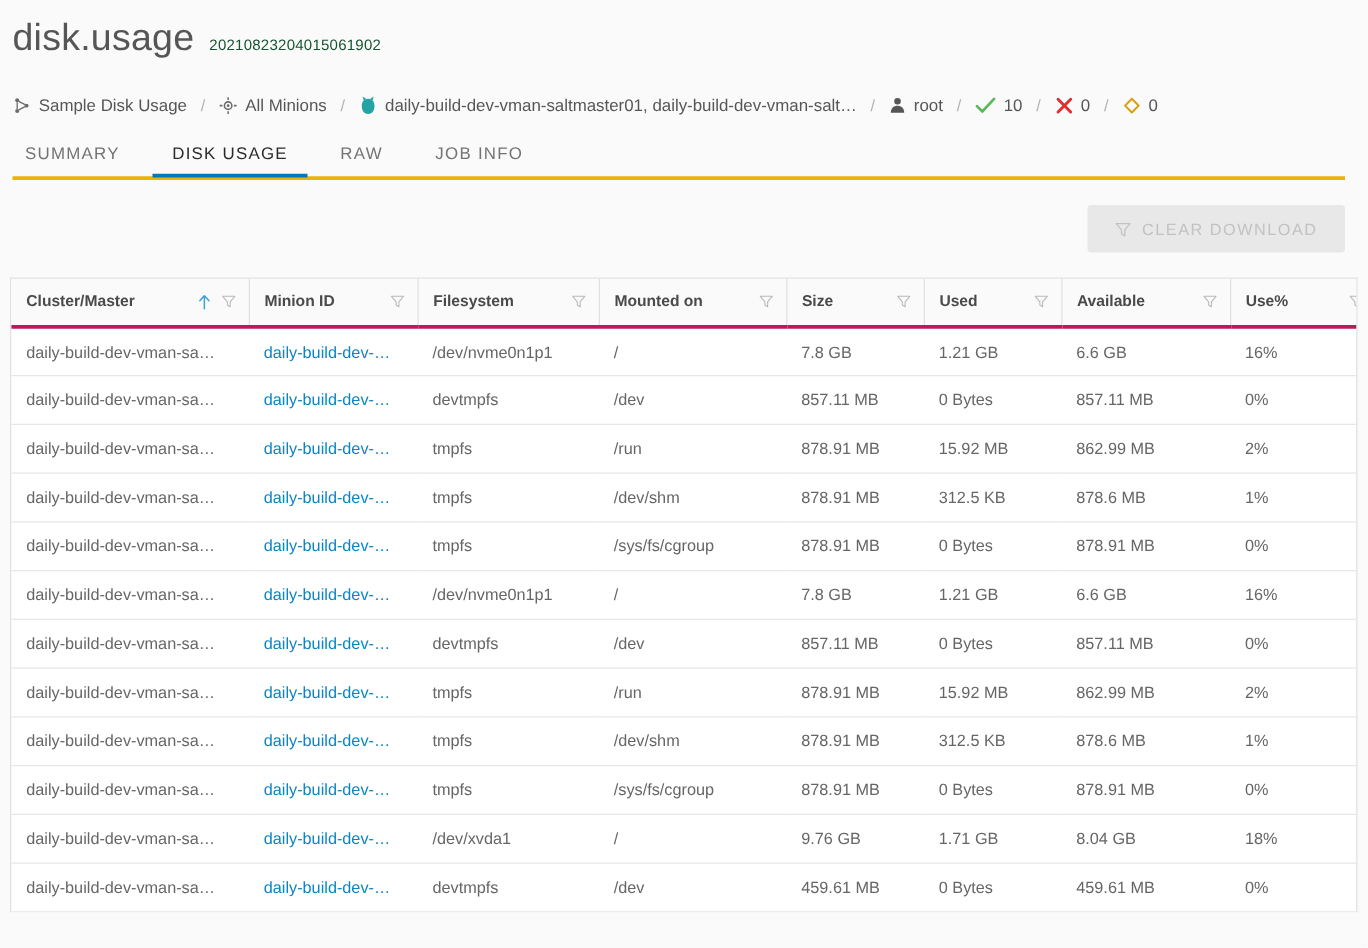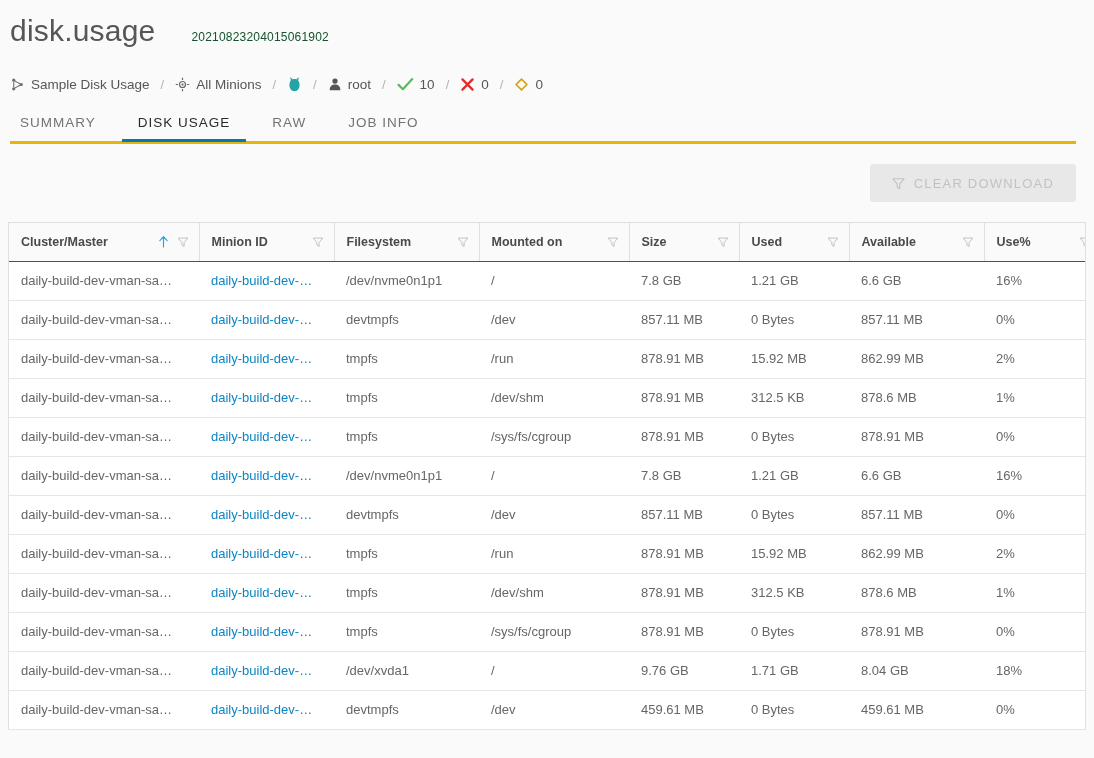--- a/index.html
+++ b/index.html
@@ -14,21 +14,21 @@
   }
 
   
   .page-head {
     padding: 14px 18px 0 10px;
     background: #fafafa;
   }
   .title-row {
     display: flex;
     align-items: baseline;
-    gap: 36px;
+    gap: 12px;
     height: 44px;
   }
   .app-title {
     font-size: 30px;
     font-weight: 400;
     color: #565656;
     letter-spacing: .2px;
   }
   .job-id {
     font-size: 12px;
@@ -159,21 +159,21 @@
     table-layout: fixed;
   }
   table.grid thead th {
     height: 38px;
     background: #fafafa;
     font-size: 12.5px;
     font-weight: 700;
     color: #4a4a4a;
     text-align: right;
     padding: 0 10px 0 12px;
-    border-bottom: 1px solid #be185d;
+    border-bottom: 3px solid #be185d;
     border-right: 1px solid #e0e0e0;
     vertical-align: middle;
     white-space: nowrap;
   }
   table.grid thead th:last-child { border-right: none; }
   .th-inner {
     display: flex;
     align-items: center;
     justify-content: space-between;
     gap: 6px;
@@ -252,20 +252,21 @@
 
     <span class="crumb">
       <span class="ico">
         <svg width="15" height="17" viewBox="0 0 16 18">
           <path d="M3.2 1.2 L4.6 5.4 L6.0 3.0 Z" fill="#23a3a3"></path>
           <path d="M12.8 1.2 L11.4 5.4 L10.0 3.0 Z" fill="#23a3a3"></path>
           <path d="M8 3.2 C11.4 3.2 13.4 5.6 13.4 9.6 C13.4 13.6 11.2 16.2 8 16.2
                    C4.8 16.2 2.6 13.6 2.6 9.6 C2.6 5.6 4.6 3.2 8 3.2 Z" fill="#23a3a3"></path>
         </svg>
       </span>
+      <span class="crumb-label crumb-trunc">daily-build-dev-vman-saltmaster01, daily-build-dev-vman-salt…</span>
     </span>
     <span class="crumb-sep">/</span>
 
     <span class="crumb">
       <span class="ico">
         <svg width="14" height="14" viewBox="0 0 16 16">
           <circle cx="8" cy="4.6" r="3.0" fill="#555555"></circle>
           <path d="M1.9 15 C1.9 10.6 4.6 8.6 8 8.6 C11.4 8.6 14.1 10.6 14.1 15 Z" fill="#555555"></path>
         </svg>
       </span>

